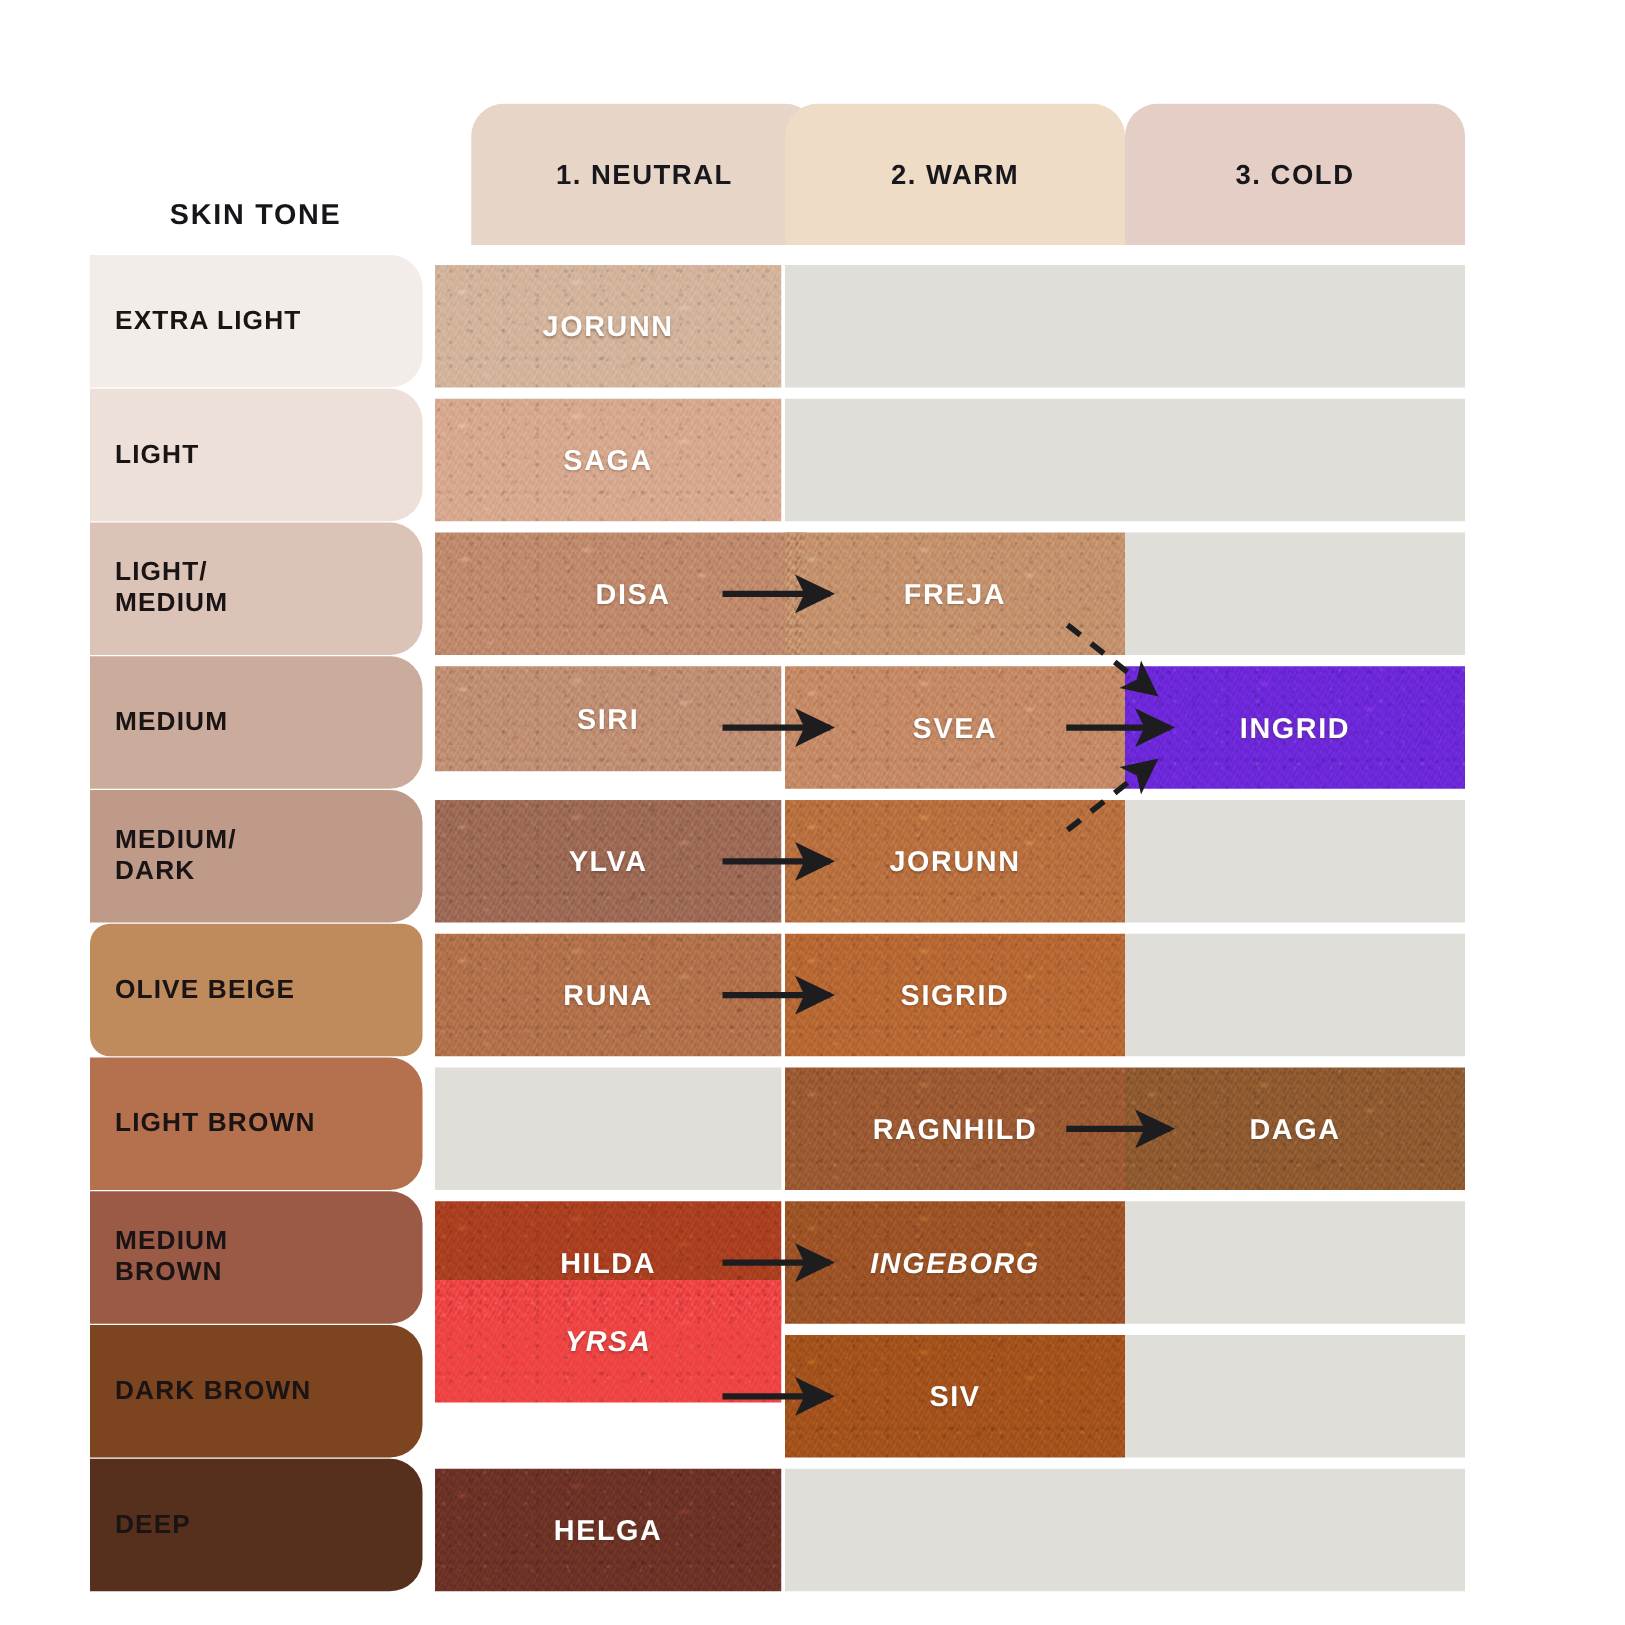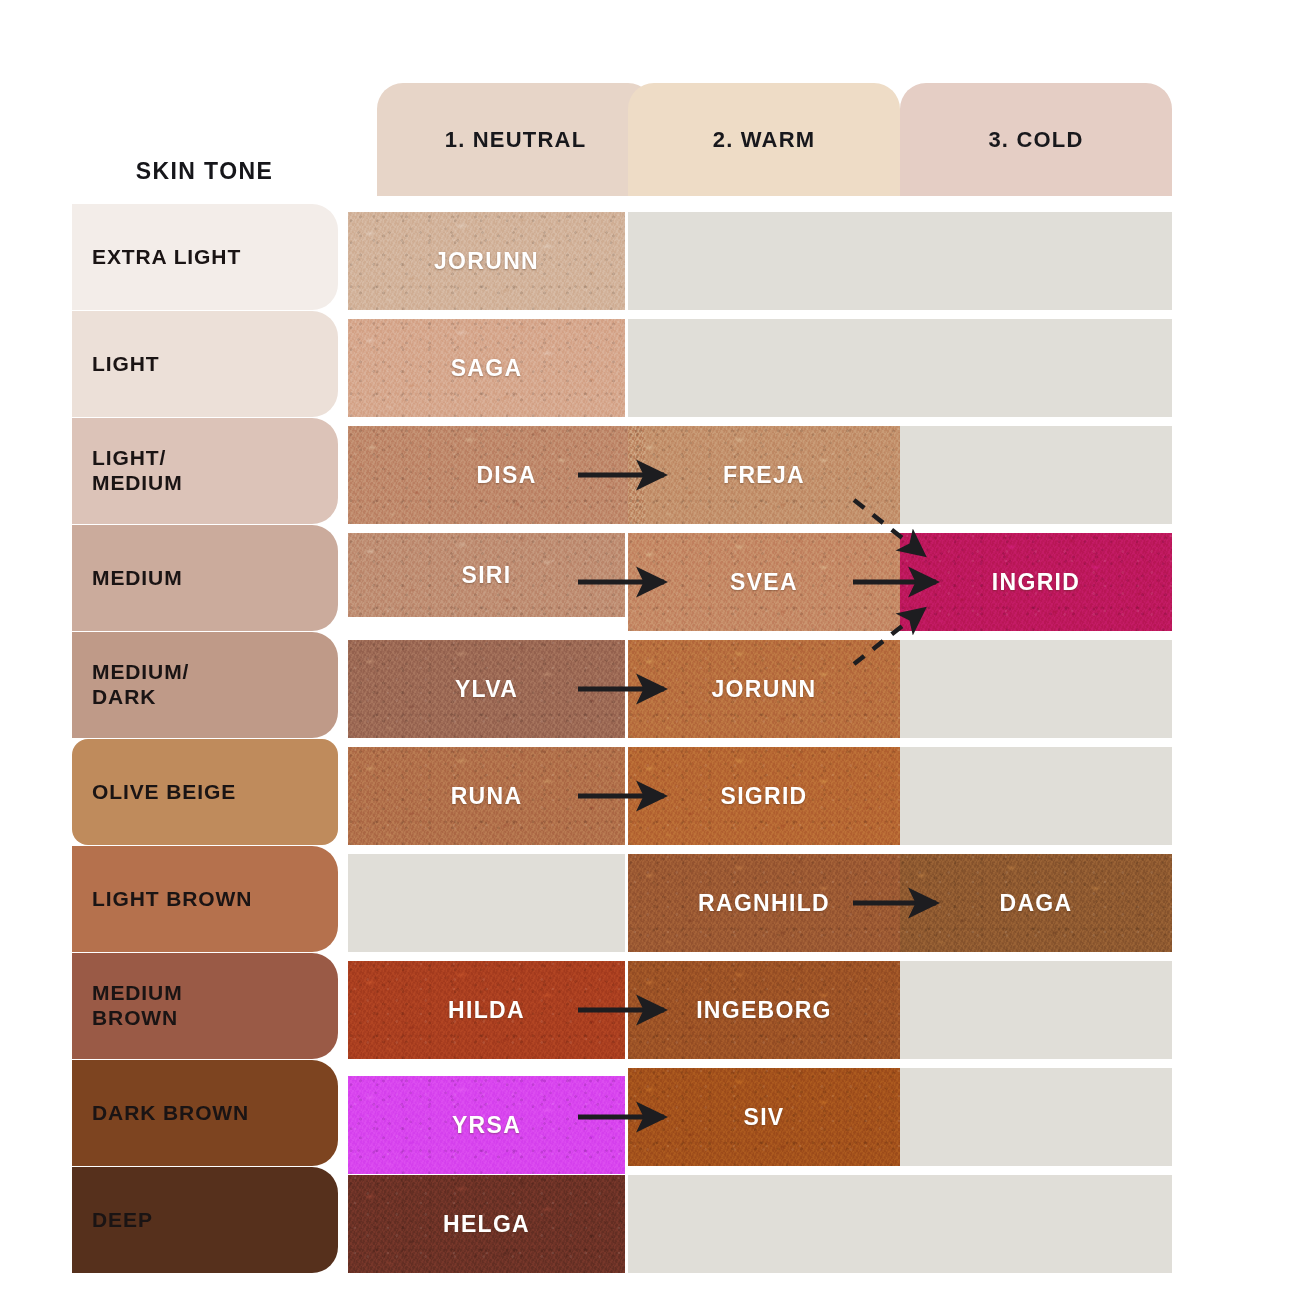--- a/index.html
+++ b/index.html
@@ -174,21 +174,21 @@
       <div class="cell" style="left: 348px; top: 533px; width: 277px; height: 84px; background: rgb(192, 143, 116);">
         <div class="tex"></div>
         <div class="tex2"></div>
         <span class="shade-name">SIRI</span>
       </div>
       <div class="cell" style="left: 628px; top: 533px; width: 272px; height: 98px; background: rgb(197, 138, 102);">
         <div class="tex"></div>
         <div class="tex2"></div>
         <span class="shade-name">SVEA</span>
       </div>
-      <div class="cell" style="left: 900px; top: 533px; width: 272px; height: 98px; background: #be185d;">
+      <div class="cell" style="left: 900px; top: 533px; width: 272px; height: 98px; background: #6d28d9;">
         <div class="tex"></div>
         <div class="tex2"></div>
         <span class="shade-name">INGRID</span>
       </div>
       <div class="cell" style="left: 348px; top: 640px; width: 277px; height: 98px; background: rgb(157, 106, 85);">
         <div class="tex"></div>
         <div class="tex2"></div>
         <span class="shade-name">YLVA</span>
       </div>
       <div class="cell" style="left: 628px; top: 640px; width: 272px; height: 98px; background: rgb(185, 112, 63);">
@@ -217,27 +217,27 @@
       <div class="cell" style="left: 900px; top: 854px; width: 272px; height: 98px; background: rgb(143, 90, 48);">
         <div class="tex"></div>
         <div class="tex2"></div>
         <span class="shade-name">DAGA</span>
       </div>
       <div class="cell" style="left: 348px; top: 961px; width: 277px; height: 98px; background: rgb(171, 63, 32);">
         <div class="tex"></div>
         <div class="tex2"></div>
         <span class="shade-name">HILDA</span>
       </div>
-      <div class="cell" style="left: 628px; top: 961px; width: 272px; height: 98px; background: rgb(157, 83, 38);">
+      <div class="cell" style="left: 628px; top: 961px; width: 272px; height: 98px; background: rgb(157, 83, 38); font-style: italic;">
         <div class="tex"></div>
         <div class="tex2"></div>
         <span class="shade-name">INGEBORG</span>
       </div>
       <div class="cell empty" style="left: 900px; top: 961px; width: 272px; height: 98px; background: rgb(224, 222, 216);"></div>
-      <div class="cell" style="left: 348px; top: 1076px; width: 277px; height: 98px; background: #d946ef;">
+      <div class="cell" style="left: 348px; top: 1024px; width: 277px; height: 98px; background: #ef4444; font-style: italic;">
         <div class="tex"></div>
         <div class="tex2"></div>
         <span class="shade-name">YRSA</span>
       </div>
       <div class="cell" style="left: 628px; top: 1068px; width: 272px; height: 98px; background: rgb(164, 82, 28);">
         <div class="tex"></div>
         <div class="tex2"></div>
         <span class="shade-name">SIV</span>
       </div>
       <div class="cell empty" style="left: 900px; top: 1068px; width: 272px; height: 98px; background: rgb(224, 222, 216);"></div>

